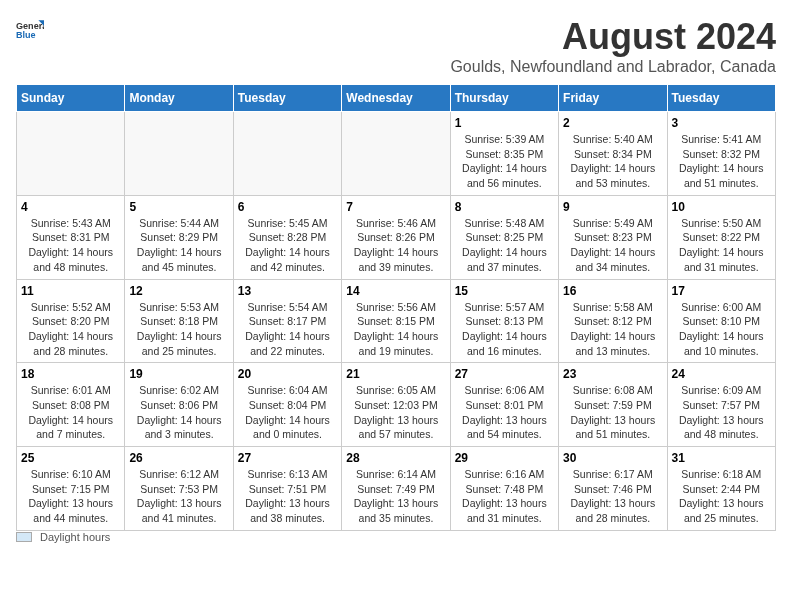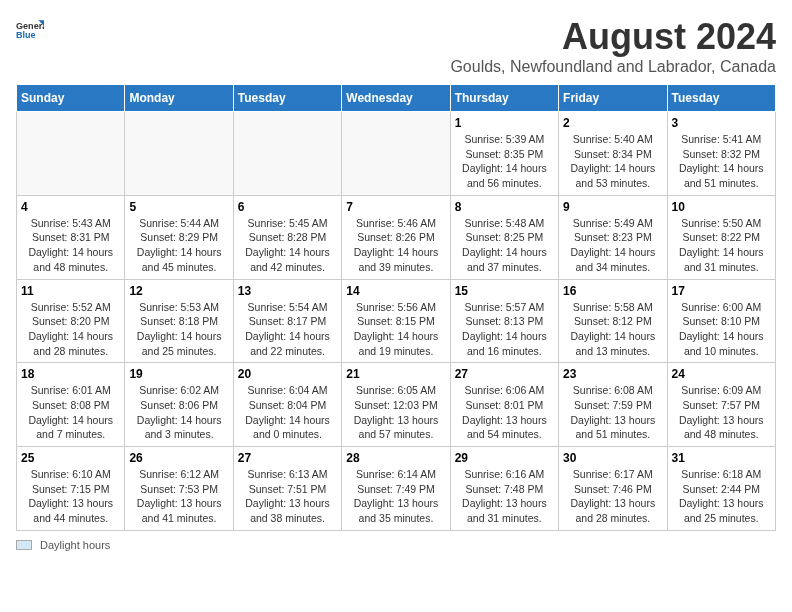--- a/index.html
+++ b/index.html
@@ -57,21 +57,20 @@
       font-size: 12px;
       margin-bottom: 2px;
     }
     .day-info {
       color: #333;
       font-size: 10.5px;
       line-height: 1.4;
       text-align: center;
     }
     .footer {
-      margin-top: 8px;
       font-size: 11px;
       color: #555;
       display: flex;
       align-items: center;
       gap: 8px;
     }
     .footer-box {
       width: 16px; height: 10px;
       background: #d4e8f7;
       border: 1px solid #aaa;

